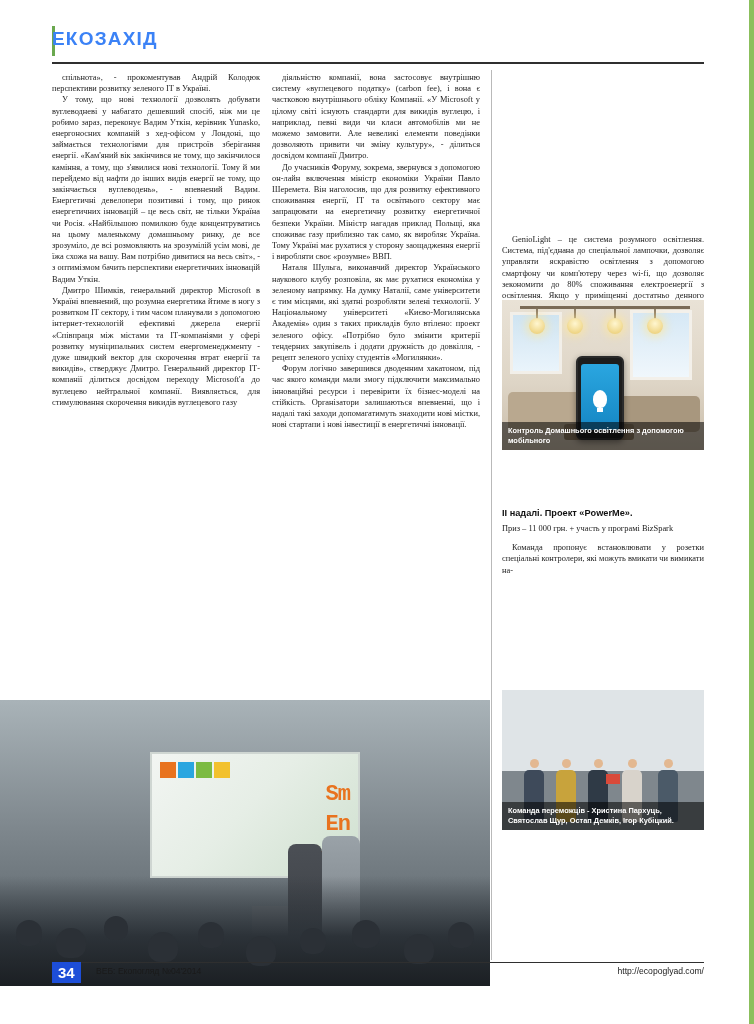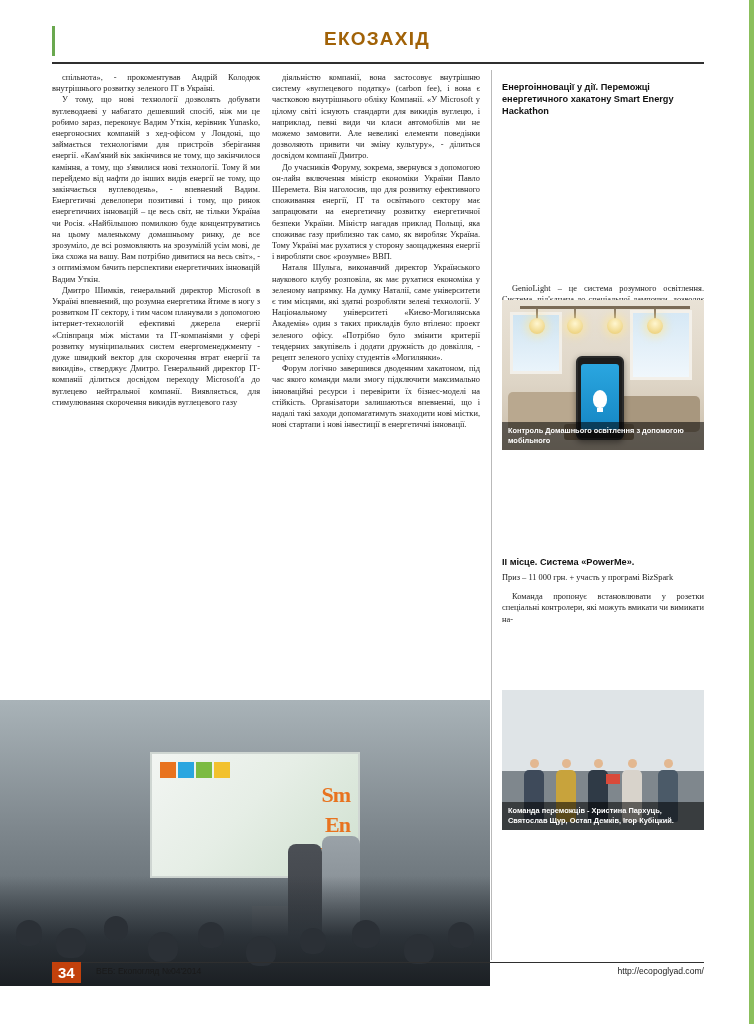--- a/index.html
+++ b/index.html
@@ -23,22 +23,21 @@
   .header {
     position: absolute;
     left: 52px; top: 28px;
     width: 650px;
   }
   .header-title {
     font-family: "Liberation Sans", sans-serif;
     font-weight: bold;
     font-size: 19px;
     letter-spacing: 1.2px;
-    color: #a16207;
-    text-align: center;
+    color: #3b82f6;
   }
   .header-rule {
     position: absolute;
     left: 52px; top: 62px;
     width: 652px; height: 2px;
     background: #2f2f2f;
   }
   .header-rule-accent {
     position: absolute;
     left: 52px; top: 26px;
@@ -180,21 +179,21 @@
     width: 490px; height: 286px;
   }
   .hall-bg { position:absolute; inset:0; background:linear-gradient(180deg,#a9b3b8 0%,#7e878d 45%,#4f585e 100%); }
   .hall-screen {
     position:absolute; left:150px; top:52px; width:210px; height:126px;
     background: linear-gradient(135deg,#f2f5f2 0%,#e6eee6 45%,#cfe0cf 100%);
     border: 2px solid #cfd6d2;
   }
   .hall-screen .sq { position:absolute; width:16px; height:16px; }
   .hall-word {
-    position:absolute; right:8px; font-family:Liberation Serif, serif;
+    position:absolute; right:8px; font-family:Liberation Mono, monospace;
     font-weight:bold; color:#e8731f; font-size:22px; letter-spacing:-1px;
   }
   .hall-crowd {
     position:absolute; left:0; bottom:0; width:100%; height:110px;
     background: linear-gradient(180deg, rgba(40,46,52,0) 0%, #2c3238 55%, #1b1f23 100%);
   }
   .hall-head {
     position:absolute; border-radius:50% 50% 40% 40%;
     background:#2b3036;
   }
@@ -220,21 +219,21 @@
     width: 652px; height: 1px;
     background: #2f2f2f;
   }
   .page-num {
     position: absolute;
     left: 52px; top: 962px;
     font-family: "Liberation Sans", sans-serif;
     font-weight: bold;
     font-size: 15px;
     color: #ffffff;
-    background: #c2410c;
+    background: #1d4ed8;
     padding: 2px 6px;
   }
   .footer-left {
     position: absolute;
     left: 96px; top: 966px;
     font-family: "Liberation Sans", sans-serif;
     font-size: 8.6px;
     color: #1a1a1a;
   }
   .footer-right {
@@ -258,38 +257,37 @@
 
   <div class="header-rule-accent"></div>
   <div class="header">
     <div class="header-title">ЕКОЗАХІД</div>
   </div>
   <div class="header-rule"></div>
 
   <div class="vrule vrule1"></div>
 
   <div class="col col1">
-    <p>спільнота», - прокоментував Андрій Колодюк внутрішнього розвитку зеленого ІТ в Україні.</p>
+    <p>спільнота», - прокоментував Андрій Колодюк перспективи розвитку зеленого ІТ в Україні.</p>
     <p>У тому, що нові технології дозволять добувати вуглеводневі у набагато дешевший спосіб, ніж ми це робимо зараз, переконує Вадим Уткін, керівник Yunasko, енергоноcних компаній з хед-офісом у Лондоні, що займається технологіями для пристроїв зберігання енергії. «Кам'яний вік закінчився не тому, що закінчилося каміння, а тому, що з'явилися нові технології. Тому й ми перейдемо від нафти до інших видів енергії не тому, що закінчається вуглеводень», - впевнений Вадим. Енергетичні девелопери позитивні і тому, що ринок енергетичних інновацій – це весь світ, не тільки Україна чи Росія. «Найбільшою помилкою буде концентруватись на цьому маленькому домашньому ринку, де все зрозуміло, де всі розмовляють на зрозумілій усім мові, де їжа схожа на вашу. Вам потрібно дивитися на весь світ», - з оптимізмом бачить перспективи енергетичних інновацій Вадим Уткін.</p>
     <p>Дмитро Шимків, генеральний директор Microsoft в Україні впевнений, що розумна енергетика йтиме в ногу з розвитком ІТ сектору, і тим часом планували з допомогою інтернет-технологій ефективні джерела енергії «Співпраця між містами та ІТ-компаніями у сфері розвитку муніципальних систем енергоменеджменту - дуже швидкий вектор для скорочення втрат енергії та викидів», стверджує Дмитро. Генеральний директор ІТ-компанії ділиться досвідом переходу Microsoft'а до вуглецево нейтральної компанії. Виявляється, для стимулювання скорочення викидів вуглецевого газу</p>
   </div>
 
   <div class="col col2">
     <p>діяльністю компанії, вона застосовує внутрішню систему «вуглецевого податку» (carbon fee), і вона є частковою внутрішнього обліку Компанії. «У Microsoft у цілому світі існують стандарти для викидів вуглецю, і наприклад, певні види чи класи автомобілів ми не можемо замовити. Але невеликі елементи поведінки дозволяють привити чи зміну культуру», - ділиться досвідом компанії Дмитро.</p>
     <p>До учасників Форуму, зокрема, звернувся з допомогою он-лайн включення міністр економіки України Павло Шеремета. Він наголосив, що для розвитку ефективного споживання енергії, ІТ та освітнього сектору має запрацювати на енергетичну розвитку енергетичної безпеки України. Міністр нагадав приклад Польщі, яка споживає газу приблизно так само, як виробляє Україна. Тому Україні має рухатися у сторону заощадження енергії і виробляти своє «розумне» ВВП.</p>
     <p>Наталя Шульга, виконавчий директор Українського наукового клубу розповіла, як має рухатися економіка у зеленому напрямку. На думку Наталії, саме університети є тим місцями, які здатні розробляти зелені технології. У Національному університеті «Києво-Могилянська Академія» один з таких прикладів було втілено: проект зеленого офісу. «Потрібно було змінити критерії тендерних закупівель і додати дружність до довкілля, - рецепт зеленого успіху студентів «Могилянки».</p>
     <p>Форум логічно завершився дводенним хакатоном, під час якого команди мали змогу підключити максимально інноваційні ресурси і перевірити їх бізнес-моделі на стійкість. Організатори залишаються впевненні, що і надалі такі заходи допомагатимуть знаходити нові містки, нові стартапи і нові інвестиції в енергетичні інновації.</p>
   </div>
 
   <div class="col col3">
-    <div class="subhead">Енергоінновації у дії. Переможці енергетичного хакатону Smart Energy Hackathon</div>
     <div style="height:162px"></div>
     <p>GenioLight – це система розумного освітлення. Система, під'єднана до спеціальної лампочки, дозволяє управляти яскравістю освітлення з допомогою смартфону чи комп'ютеру через wi-fi, що дозволяє зекономити до 80% споживання електроенергії з освітлення. Якщо у приміщенні достатньо денного освітлення, то програма автоматично відрегулює інтенсивність штучного світла, а якщо світло забули вимкнути – система повідомить про це та запропонує його вимкнути.</p>
     <div style="height:152px"></div>
-    <div class="subhead">ІІ місце. Система «PowerMe».</div>
+    <div class="subhead">ІІ надалі. Проект «PowerMe».</div>
     <p class="noindent">Приз – 11 000 грн. + участь у програмі BizSpark</p>
     <p style="margin-top:8px">Команда пропонує встановлювати у розетки спеціальні контролери, які можуть вмикати чи вимикати на-</p>
   </div>
 
   <div class="photo" id="photo-lamp">
     <div class="room-bg"></div>
     <div class="room-window"></div>
     <div class="room-window2"></div>
     <div class="lamp-rail"></div>
     <div class="lamp-stem" style="left:34px"></div>

